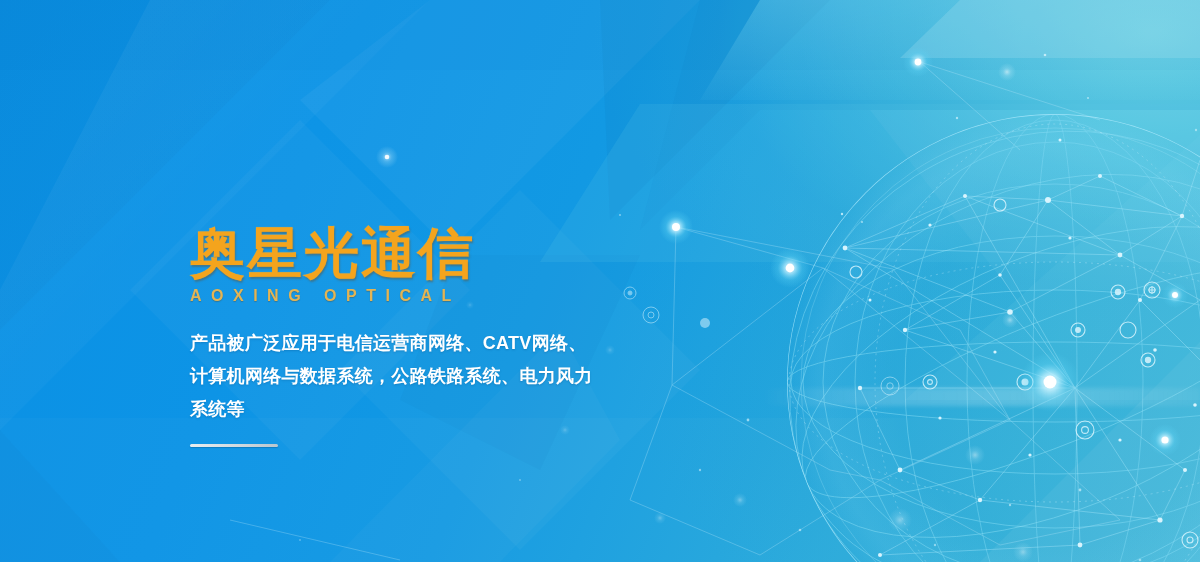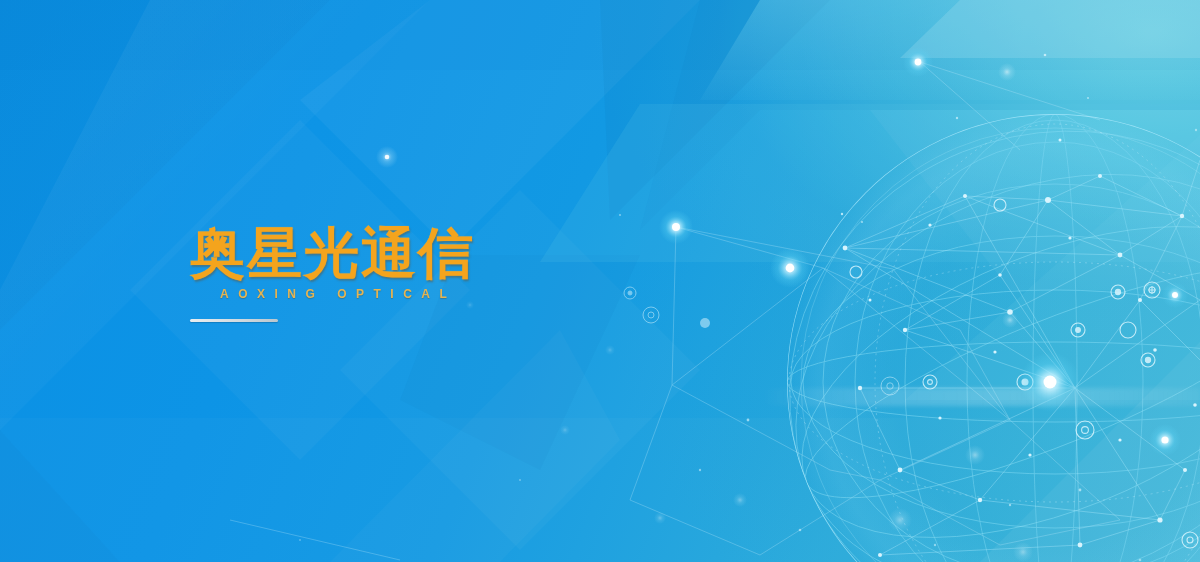--- a/index.html
+++ b/index.html
@@ -45,27 +45,26 @@
     line-height:62px;
     font-weight:700;
     letter-spacing:2px;
     color:#f4a41d;
     text-shadow:1px 2px 2px rgba(120,60,0,0.35), 0 0 1px rgba(255,200,90,0.6);
     white-space:nowrap;
     margin-top:36px;
   }
   .subtitle{
     margin-top:3px;
-    font-size:12px;
+    font-size:16px;
     font-weight:600;
     letter-spacing:9.5px;
     color:#e3b454;
     text-shadow:0 1px 1px rgba(90,50,0,0.3);
     white-space:nowrap;
-    margin-left:30px;
   }
   .desc{
     margin-top:22px;
     font-size:18px;
     font-weight:700;
     line-height:33px;
     color:#ffffff;
     letter-spacing:0.3px;
     width:408px;
     text-shadow:0 1px 2px rgba(0,60,110,0.25);
@@ -375,16 +374,17 @@
         <circle cx="1010" cy="505" r="1.2" opacity="0.55"></circle>
       </g>
     </g>
   </svg>
 
   <div id="sweep"></div>
 
   <div id="copy">
     <div class="title">奥星光通信</div>
     <div class="subtitle">AOXING OPTICAL</div>
+    <div class="desc">产品被广泛应用于电信运营商网络、CATV网络、计算机网络与数据系统，公路铁路系统、电力风力系统等</div>
     <div class="rule"></div>
   </div>
 
 </div>
 
 </body></html>

